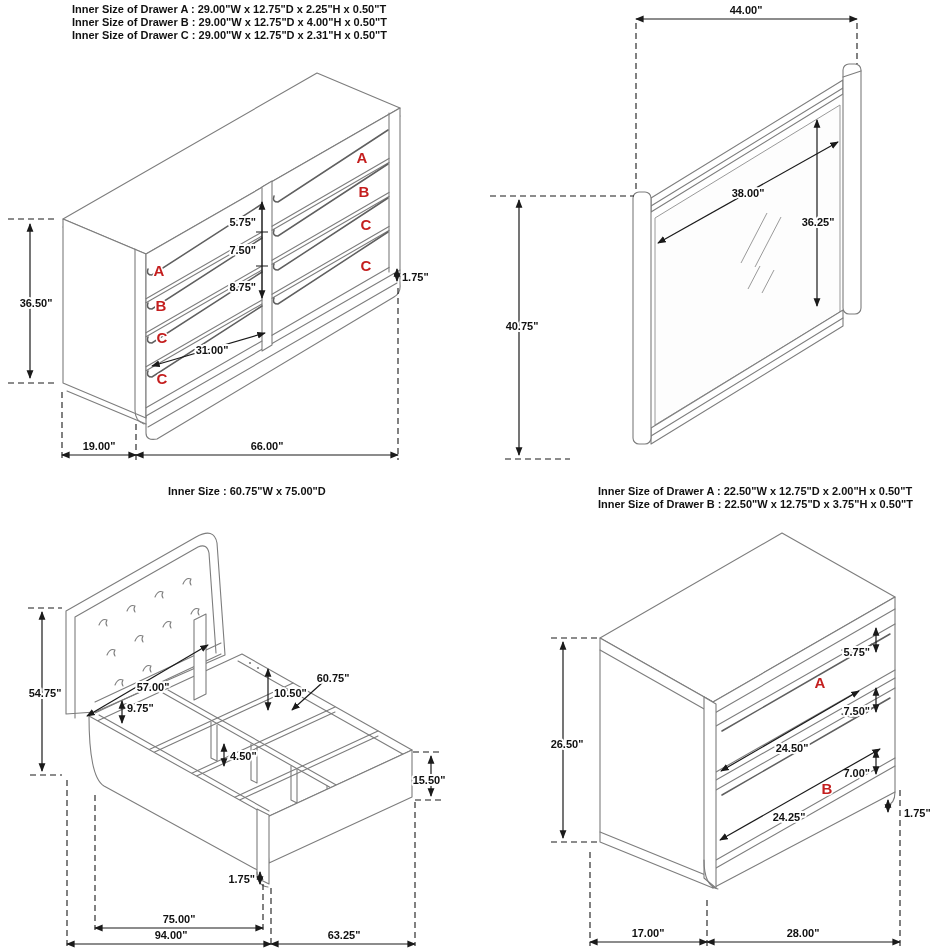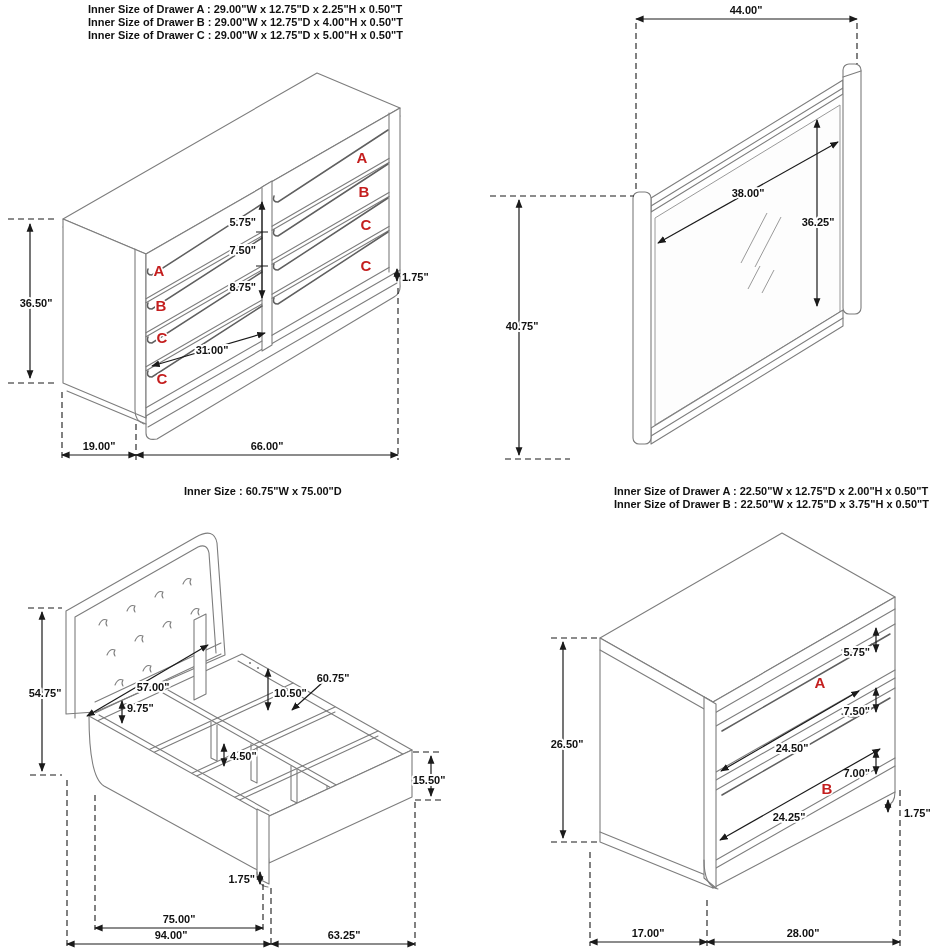--- a/index.html
+++ b/index.html
@@ -1,18 +1,18 @@
 <!DOCTYPE html>
 <html><head>
 <meta charset="utf-8">
 <style>
   html,body{margin:0;padding:0;background:#fff;}
   .canvas{position:relative;width:950px;height:950px;background:#fff;overflow:hidden;
           font-family:"Liberation Sans",sans-serif;}
-  .ttl{position:absolute;font:bold 11px/13px "Liberation Sans",sans-serif;color:#111;margin-left:16px;}
+  .ttl{position:absolute;font:bold 11px/13px "Liberation Sans",sans-serif;color:#111;}
   .ttl span{display:block;white-space:pre;}
   svg.draw{position:absolute;left:0;top:0;}
   .f{fill:none;stroke:#7d7d7d;stroke-width:1.1;stroke-linejoin:round;stroke-linecap:round;}
   .fw{fill:#fff;stroke:#7d7d7d;stroke-width:1.1;stroke-linejoin:round;}
   .fp{fill:none;stroke:#5f5f5f;stroke-width:1.5;stroke-linecap:round;}
   .gl{fill:none;stroke:#9a9a9a;stroke-width:1;}
   .glass{fill:#fdfdfd;stroke:#9a9a9a;stroke-width:1;}
   .m{stroke:#1a1a1a;stroke-width:1.2;fill:none;marker-start:url(#arr);marker-end:url(#arr);}
   .m1{stroke:#1a1a1a;stroke-width:1.2;fill:none;marker-end:url(#arr);}
   .x{stroke:#1a1a1a;stroke-width:1.1;fill:none;stroke-dasharray:6 4;}
@@ -23,21 +23,21 @@
          paint-order:stroke;stroke:#fff;stroke-width:3px;stroke-linejoin:round;}
 </style>
 </head>
 <body>
 
 <div class="canvas">
 
   <div class="ttl" style="left:72px;top:3px;">
     <span>Inner Size of Drawer A : 29.00"W x 12.75"D x 2.25"H x 0.50"T</span>
     <span>Inner Size of Drawer B : 29.00"W x 12.75"D x 4.00"H x 0.50"T</span>
-    <span>Inner Size of Drawer C : 29.00"W x 12.75"D x 5.00"H x 0.50"T</span>
+    <span>Inner Size of Drawer C : 29.00"W x 12.75"D x 2.31"H x 0.50"T</span>
   </div>
   <div class="ttl" style="left:168px;top:485px;">
     <span>Inner Size : 60.75"W x 75.00"D</span>
   </div>
   <div class="ttl" style="left:598px;top:485px;">
     <span>Inner Size of Drawer A : 22.50"W x 12.75"D x 2.00"H x 0.50"T</span>
     <span>Inner Size of Drawer B : 22.50"W x 12.75"D x 3.75"H x 0.50"T</span>
   </div>
 
   <svg class="draw" width="950" height="950" viewBox="0 0 950 950">

